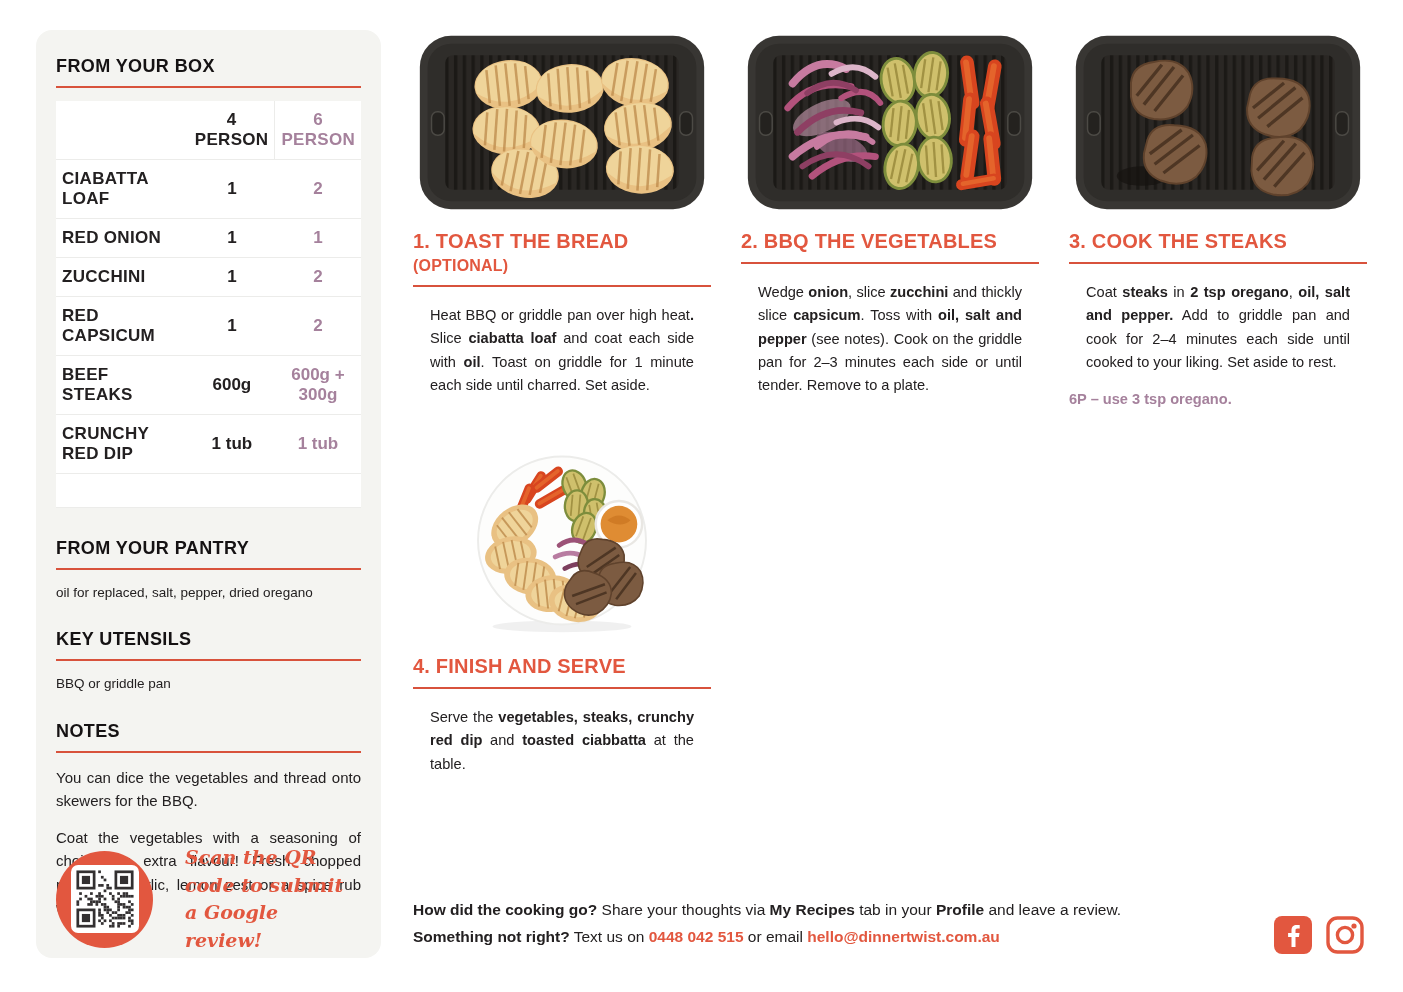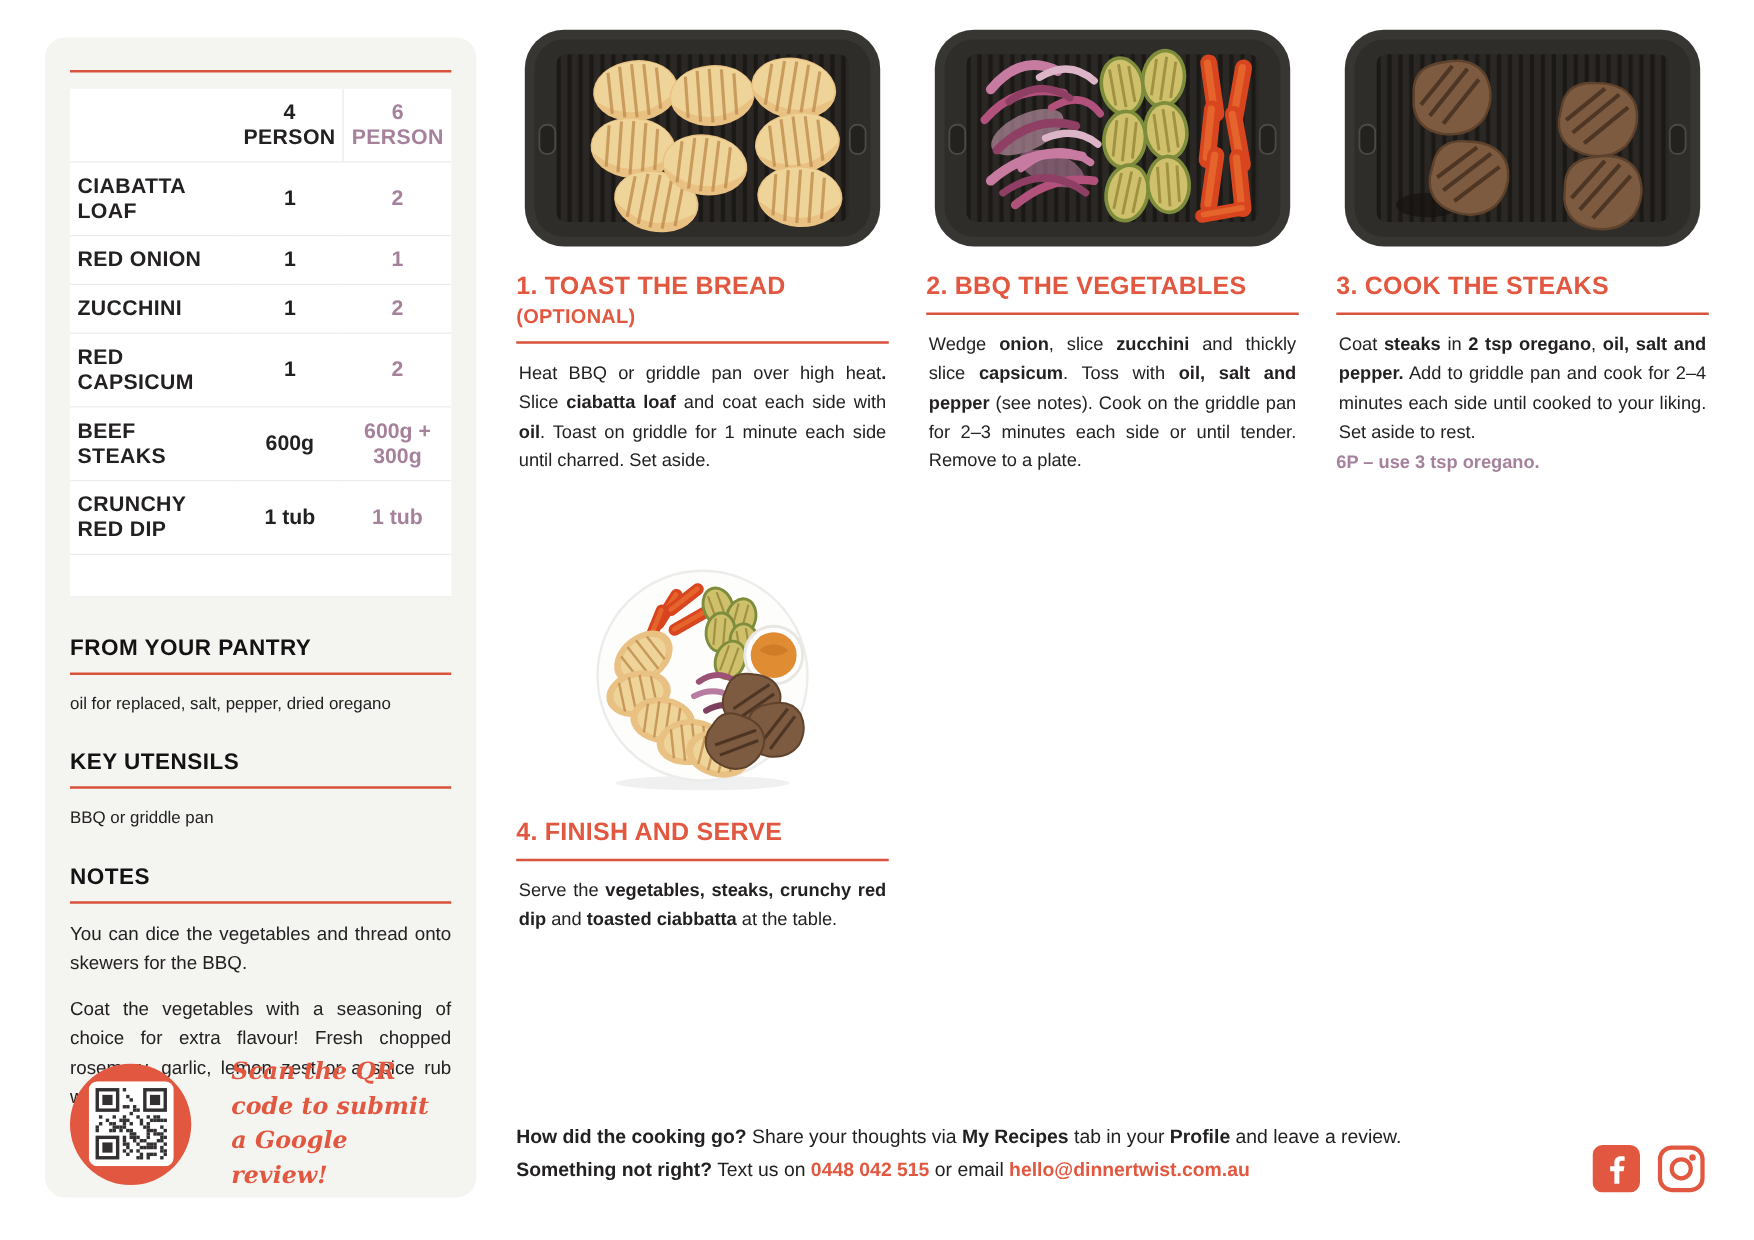--- a/index.html
+++ b/index.html
@@ -40,42 +40,43 @@
   tr.spacer-row td{height:34px;border-bottom:none;}
   
   .notes p{font-size:15px;line-height:1.55;text-align:justify;margin:0 0 14px 0;}
   
   .review{position:absolute;left:20px;top:814px;width:305px;display:flex;align-items:center;gap:32px;}
   .qr-circle{width:97px;height:97px;border-radius:50%;background:var(--accent);
     display:flex;align-items:center;justify-content:center;flex:0 0 auto;}
   .review-text{color:var(--accent);font-size:19px;line-height:1.45;font-style:italic;font-weight:bold;
     font-family:"DejaVu Serif",serif;}
   
-  .step-col{position:absolute;top:18px;width:298px;}
+  .step-col{position:absolute;top:30px;width:298px;}
   .col-1{left:413px;} .col-2{left:741px;} .col-3{left:1069px;}
   .photo{display:block;width:298px;height:185px;}
   .step-title{color:var(--accent);font-size:20px;font-weight:bold;letter-spacing:.2px;margin:15px 0 0 0;}
   .step-title .opt{font-size:16px;}
   .step-rule{height:2px;background:var(--accent-dark);margin:9px 0 13px 0;}
-  .step-body{font-size:14.6px;line-height:1.6;text-align:justify;margin:2px;}
+  .step-body{font-size:14.6px;line-height:1.6;text-align:justify;margin:17px;}
   .note-6p{color:var(--mauve);font-weight:bold;font-size:14.6px;margin:4px 0 0 0;}
   .step-4{position:absolute;left:413px;top:443px;width:298px;}
   .plate-photo{display:block;width:222px;height:196px;margin:0 auto;}
   .step-4 .step-title{margin-top:16px;}
   
   .footer{position:absolute;left:413px;top:902px;width:800px;font-size:15.5px;line-height:1.05;}
   .footer p{margin:0 0 11px 0;}
   .accent{color:var(--accent);}
   .social{position:absolute;left:1274px;top:915px;display:flex;align-items:center;gap:13px;}
 </style>
 </head>
 <body>
 
 <aside class="sidebar">
 
+  <h2 class="side-heading">FROM YOUR BOX</h2>
   <div class="rule"></div>
 
   <table class="box-table">
     <thead>
       <tr>
         <th class="cell-name"></th>
         <th class="cell-p4">4 PERSON</th>
         <th class="cell-p6">6 PERSON</th>
       </tr>
     </thead>

